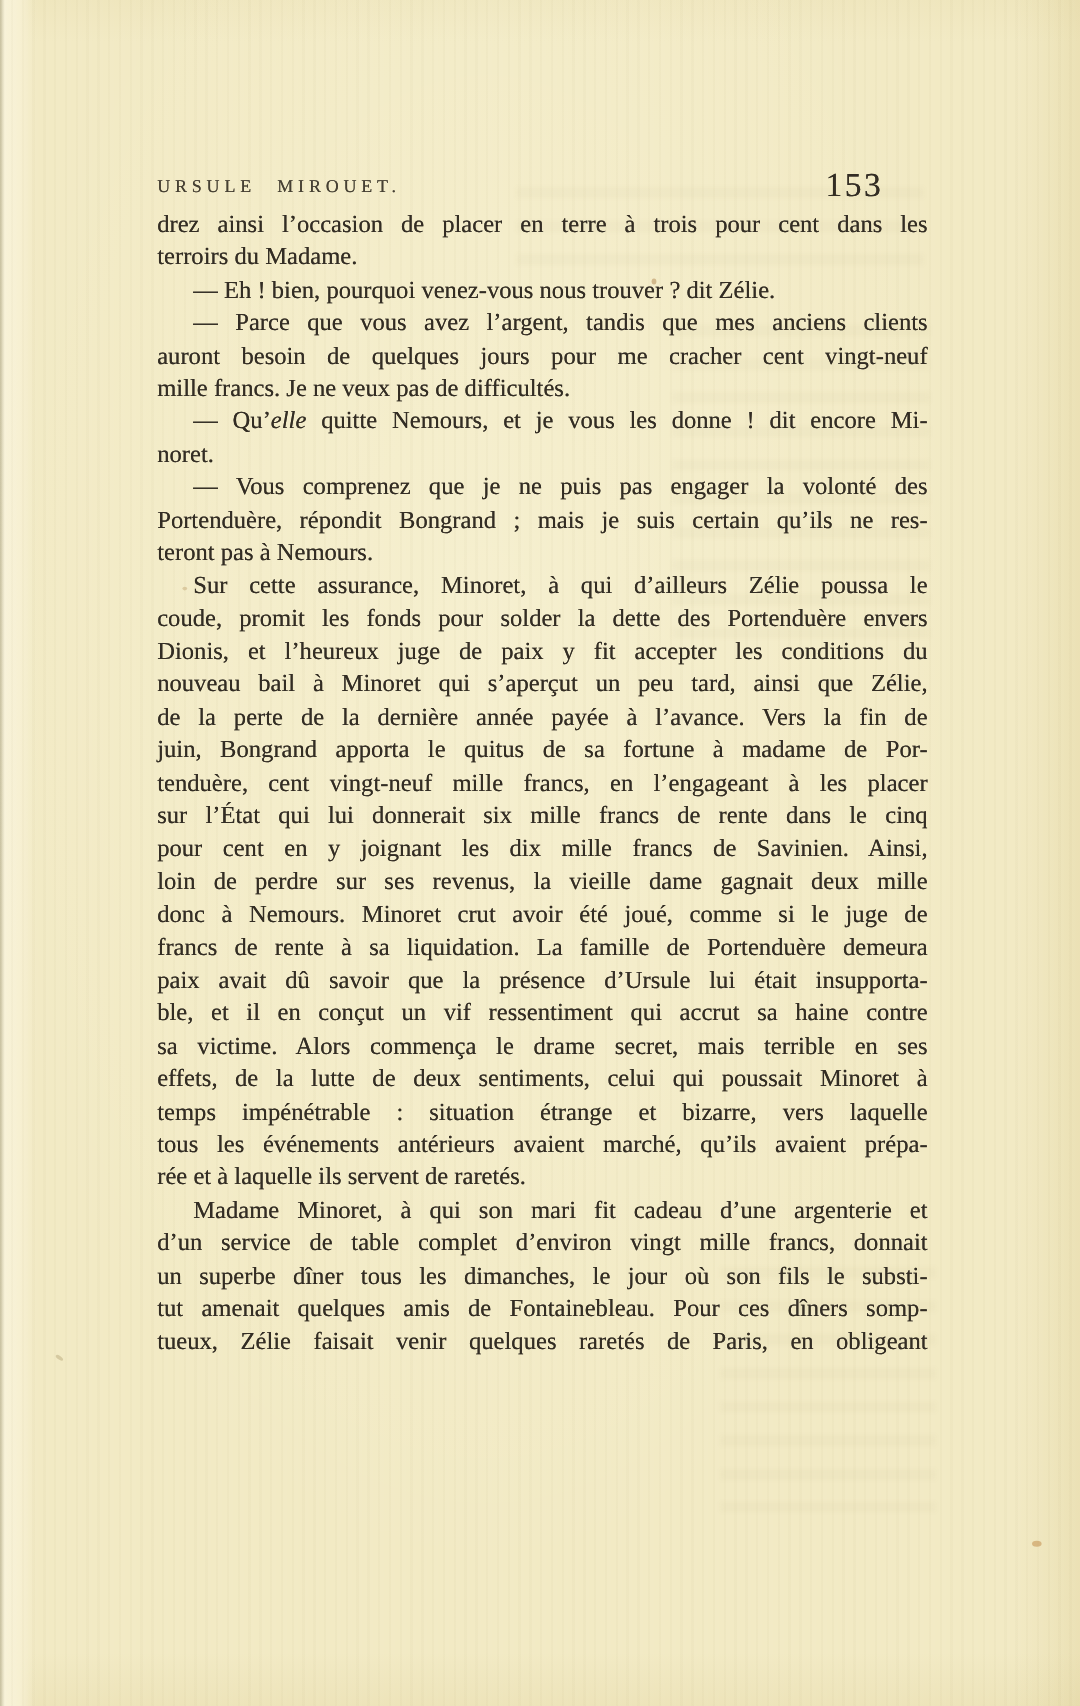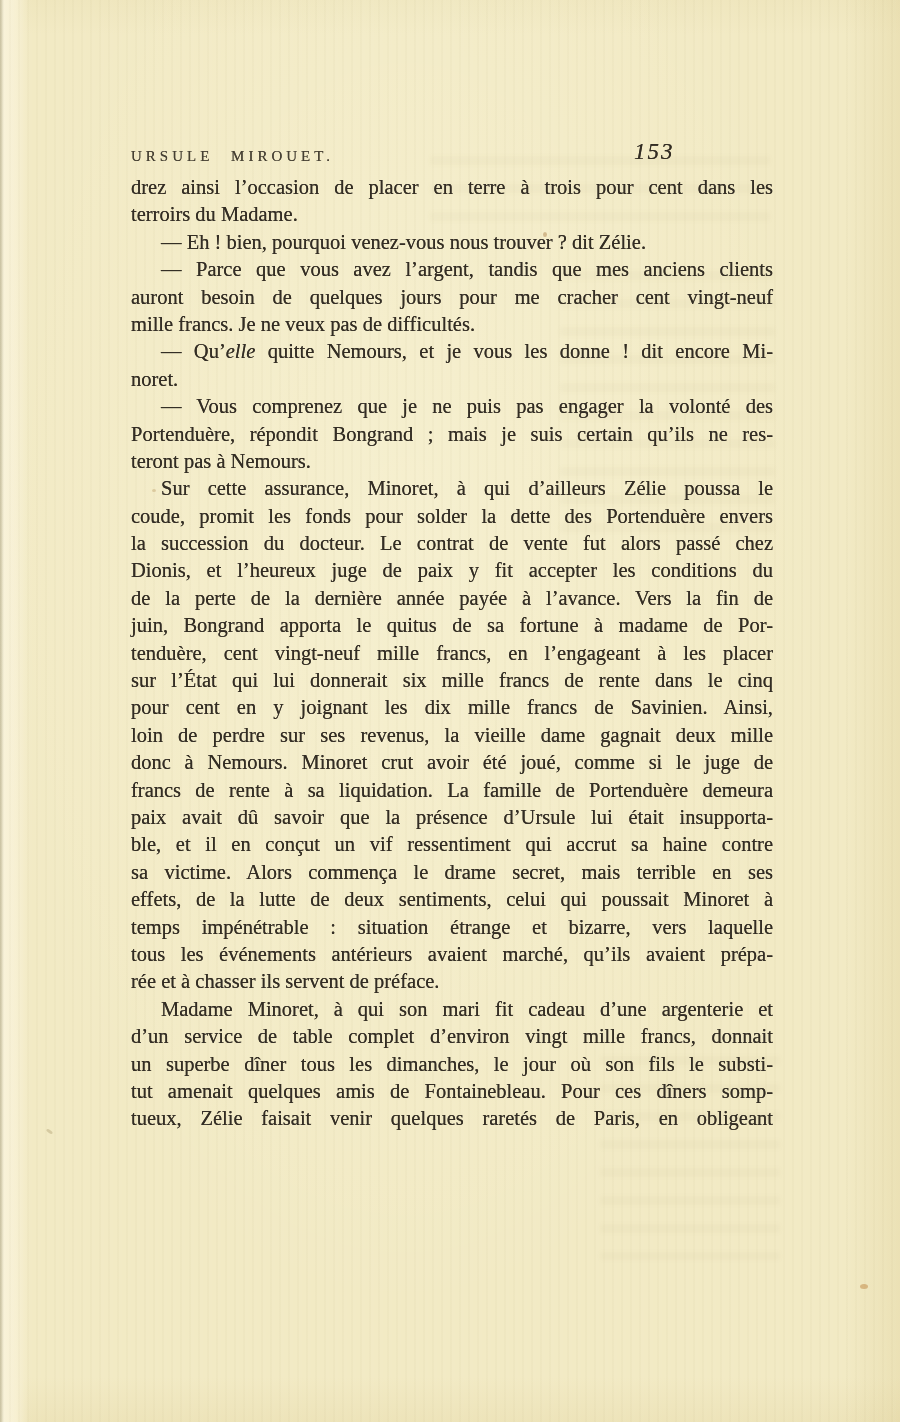--- a/index.html
+++ b/index.html
@@ -45,26 +45,25 @@
     left: 131px; top: 148px; width: 642px;
     text-align: left;
     font-size: 15px;
     letter-spacing: 4px;
     word-spacing: 10px;
     color: #464033;
     text-shadow: 0 0 0.5px rgba(70,64,51,0.8);
   }
   .folio {
     position: absolute;
-    left: 634px; top: 139px;
-    font-size: 23px;
+    left: 688px; top: 139px;
+    font-size: 28px;
     letter-spacing: 2px;
     color: #332d24;
     text-shadow: 0 0 0.5px rgba(51,45,36,0.9);
-    font-style: italic;
   }
   .text-block {
     position: absolute;
     left: 131px; top: 174px; width: 642px;
     font-size: 20.5px;
     line-height: 27.4px;
     text-shadow: 0 0 0.5px rgba(51,45,36,0.85);
   }
   .line {
     text-align: justify;
@@ -102,36 +101,36 @@
       <div class="line indent">— Parce que vous avez l’argent, tandis que mes anciens clients</div>
       <div class="line">auront besoin de quelques jours pour me cracher cent vingt-neuf</div>
       <div class="line end">mille francs. Je ne veux pas de difficultés.</div>
       <div class="line indent"><span>— Qu’</span><span class="it">elle</span><span> quitte Nemours, et je vous les donne ! dit encore Mi-</span></div>
       <div class="line end">noret.</div>
       <div class="line indent">— Vous comprenez que je ne puis pas engager la volonté des</div>
       <div class="line">Portenduère, répondit Bongrand ; mais je suis certain qu’ils ne res-</div>
       <div class="line end">teront pas à Nemours.</div>
       <div class="line indent">Sur cette assurance, Minoret, à qui d’ailleurs Zélie poussa le</div>
       <div class="line">coude, promit les fonds pour solder la dette des Portenduère envers</div>
-      <div class="line">la succession du docteur. Le contrat de vente fut alors passé chez</div>
       <div class="line">Dionis, et l’heureux juge de paix y fit accepter les conditions du</div>
+      <div class="line">nouveau bail à Minoret qui s’aperçut un peu tard, ainsi que Zélie,</div>
       <div class="line">de la perte de la dernière année payée à l’avance. Vers la fin de</div>
       <div class="line">juin, Bongrand apporta le quitus de sa fortune à madame de Por-</div>
       <div class="line">tenduère, cent vingt-neuf mille francs, en l’engageant à les placer</div>
       <div class="line">sur l’État qui lui donnerait six mille francs de rente dans le cinq</div>
       <div class="line">pour cent en y joignant les dix mille francs de Savinien. Ainsi,</div>
       <div class="line">loin de perdre sur ses revenus, la vieille dame gagnait deux mille</div>
       <div class="line">donc à Nemours. Minoret crut avoir été joué, comme si le juge de</div>
       <div class="line">francs de rente à sa liquidation. La famille de Portenduère demeura</div>
       <div class="line">paix avait dû savoir que la présence d’Ursule lui était insupporta-</div>
       <div class="line">ble, et il en conçut un vif ressentiment qui accrut sa haine contre</div>
       <div class="line">sa victime. Alors commença le drame secret, mais terrible en ses</div>
       <div class="line">effets, de la lutte de deux sentiments, celui qui poussait Minoret à</div>
       <div class="line">temps impénétrable : situation étrange et bizarre, vers laquelle</div>
       <div class="line">tous les événements antérieurs avaient marché, qu’ils avaient prépa-</div>
-      <div class="line end">rée et à chasser ils servent de préface.</div>
+      <div class="line end">rée et à laquelle ils servent de raretés.</div>
       <div class="line indent">Madame Minoret, à qui son mari fit cadeau d’une argenterie et</div>
       <div class="line">d’un service de table complet d’environ vingt mille francs, donnait</div>
       <div class="line">un superbe dîner tous les dimanches, le jour où son fils le substi-</div>
       <div class="line">tut amenait quelques amis de Fontainebleau. Pour ces dîners somp-</div>
       <div class="line">tueux, Zélie faisait venir quelques raretés de Paris, en obligeant</div>
     </div>
 </div>
 
 </body></html>

